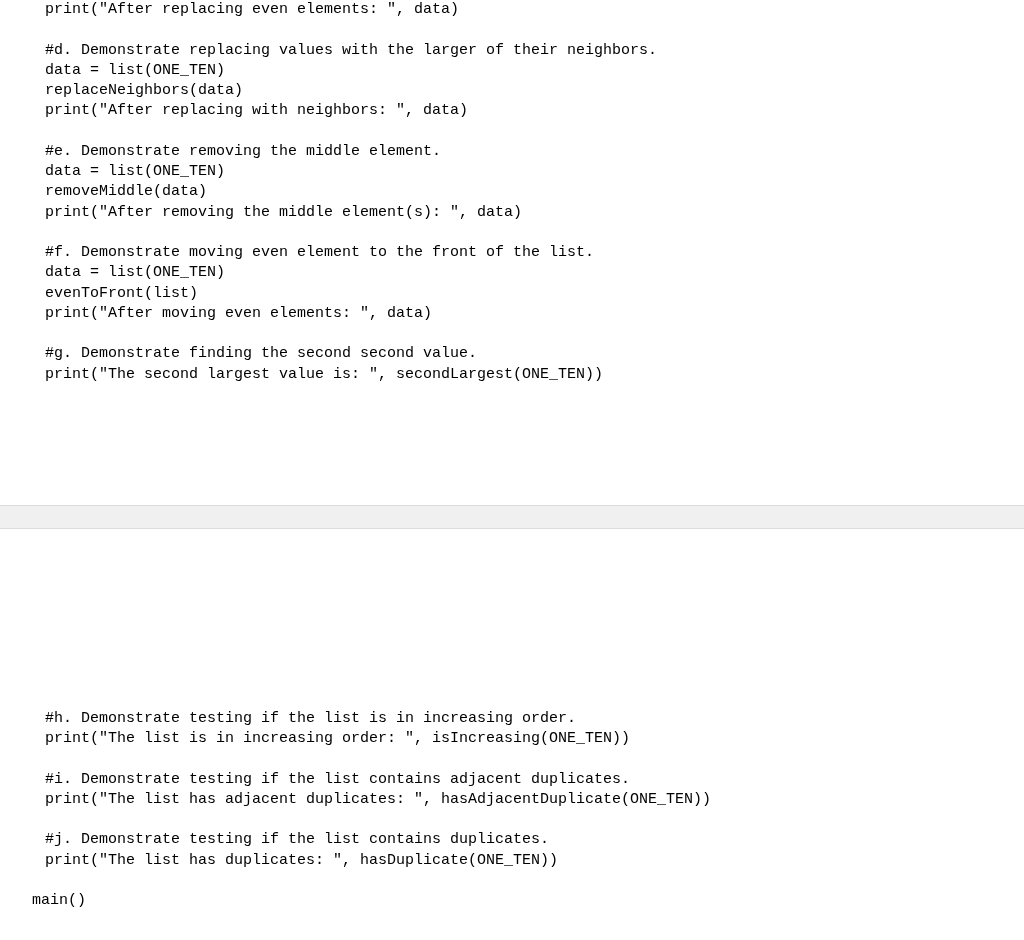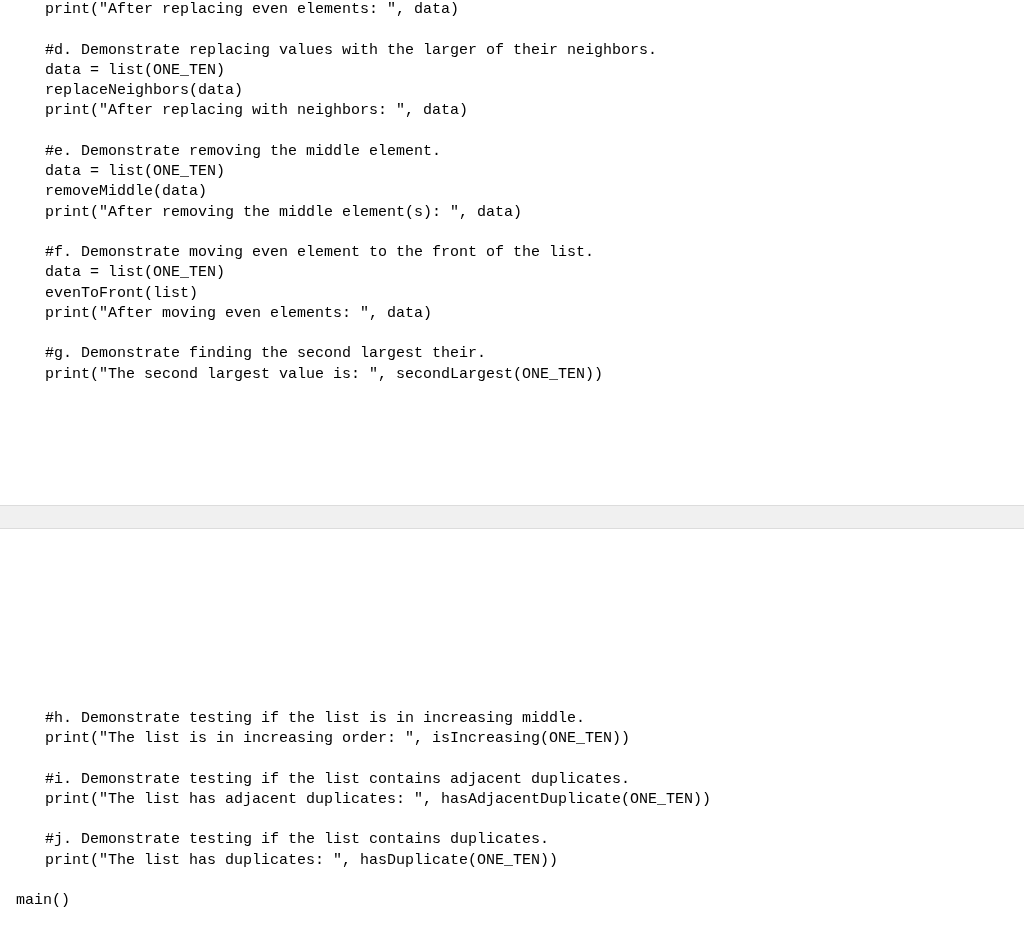--- a/index.html
+++ b/index.html
@@ -10,21 +10,21 @@
     font-size: 15px;
     line-height: 1.35;
     color: #000000;
     width: 1024px;
   }
   .page {
     width: 1024px;
   }
   .code-block {
     white-space: pre;
-    padding-left: 16px;   
+    padding-left: 32px;   
   }
   .indent1 { padding-left: 45px; } 
   .separator {
     width: 100%;
     height: 22px;
     background: #f0f0f0;
     border-top: 1px solid #dcdcdc;
     border-bottom: 1px solid #dcdcdc;
     margin: 0;
   }
@@ -46,29 +46,29 @@
 <span>#e. Demonstrate removing the middle element.</span>
 <span>data = list(ONE_TEN)</span>
 <span>removeMiddle(data)</span>
 <span>print("After removing the middle element(s): ", data)</span>
 <span></span>
 <span>#f. Demonstrate moving even element to the front of the list.</span>
 <span>data = list(ONE_TEN)</span>
 <span>evenToFront(list)</span>
 <span>print("After moving even elements: ", data)</span>
 <span></span>
-<span>#g. Demonstrate finding the second largest their.</span>
+<span>#g. Demonstrate finding the second second value.</span>
 <span>print("The second largest value is: ", secondLargest(ONE_TEN))</span>
 </div>
 
   <div class="gap-med"></div>
   <div class="separator"></div>
   <div class="gap-large"></div>
 
-  <div class="code-block indent1"><span>#h. Demonstrate testing if the list is in increasing middle.</span>
+  <div class="code-block indent1"><span>#h. Demonstrate testing if the list is in increasing order.</span>
 <span>print("The list is in increasing order: ", isIncreasing(ONE_TEN))</span>
 <span></span>
 <span>#i. Demonstrate testing if the list contains adjacent duplicates.</span>
 <span>print("The list has adjacent duplicates: ", hasAdjacentDuplicate(ONE_TEN))</span>
 <span></span>
 <span>#j. Demonstrate testing if the list contains duplicates.</span>
 <span>print("The list has duplicates: ", hasDuplicate(ONE_TEN))</span>
 <span></span>
 </div>
   <div class="code-block"><span>main()</span>

